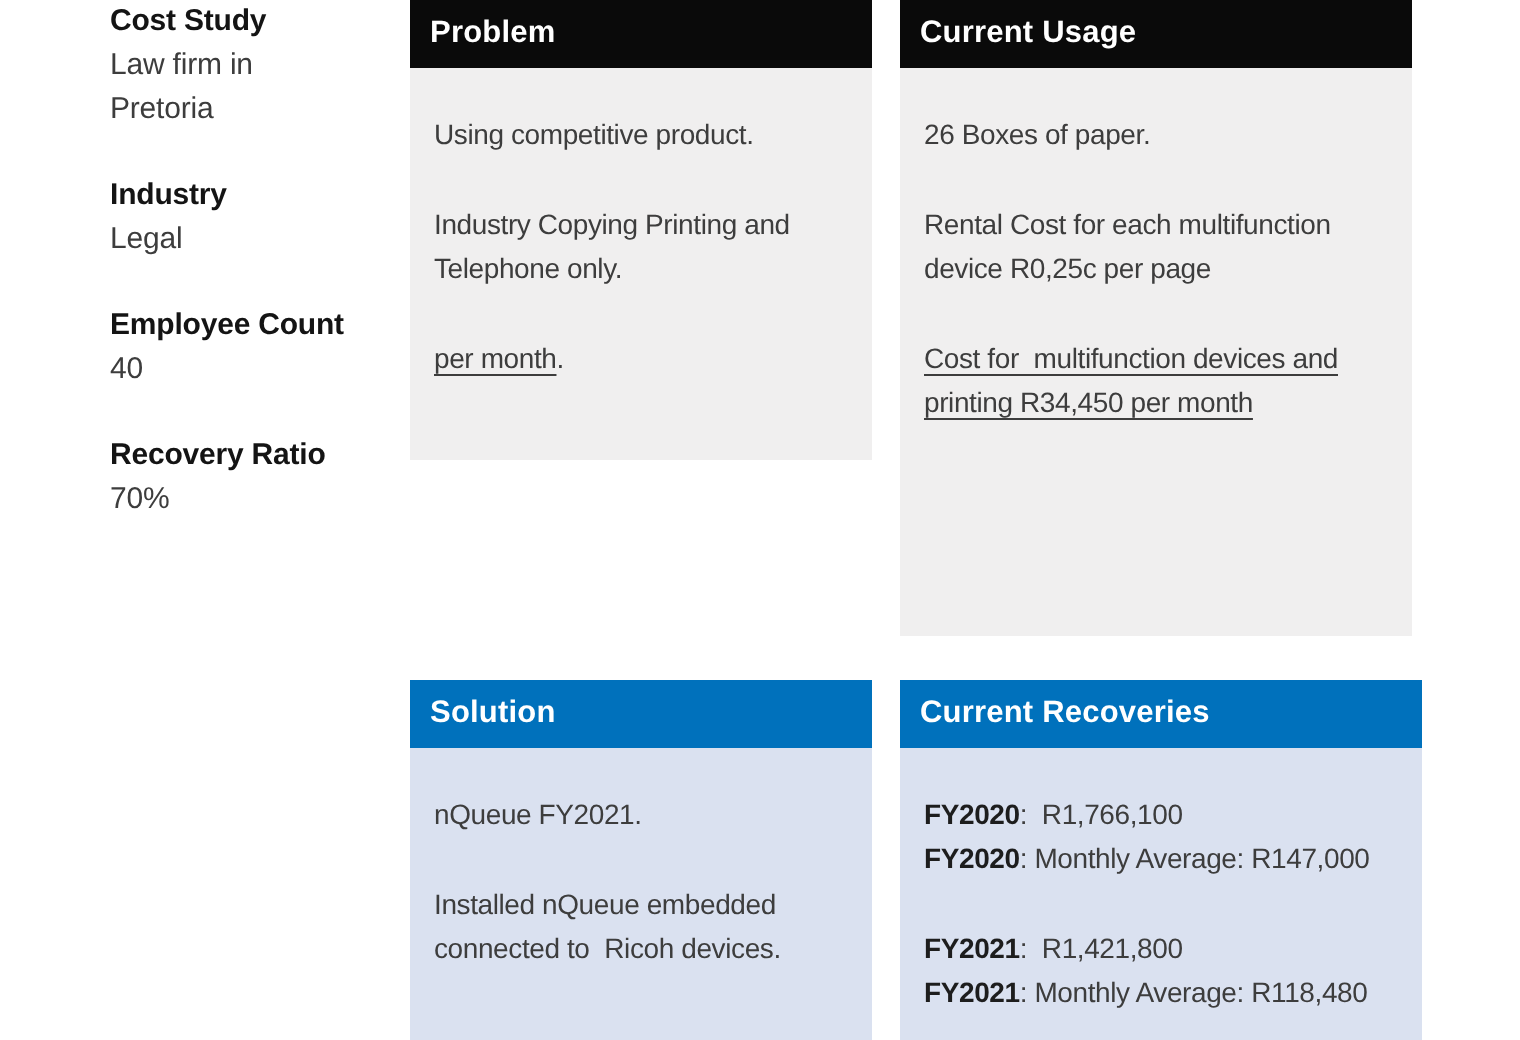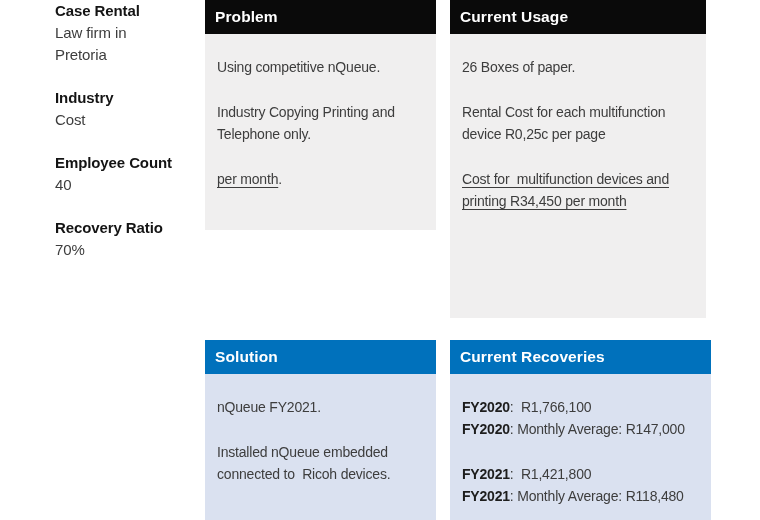--- a/index.html
+++ b/index.html
@@ -82,45 +82,45 @@
     text-decoration-thickness: 1px;
   }
 </style>
 </head>
 <body>
 
 <div class="stage">
 
   <aside class="sidebar" id="sidebar-root">
       <div class="side-section">
-        <div class="side-label">Case Rental</div>
+        <div class="side-label">Cost Study</div>
         <div class="side-value">Law firm in</div>
         <div class="side-value">Pretoria</div>
       </div>
       <div class="side-section">
         <div class="side-label">Industry</div>
-        <div class="side-value">Cost</div>
+        <div class="side-value">Legal</div>
       </div>
       <div class="side-section">
         <div class="side-label">Employee Count</div>
         <div class="side-value">40</div>
       </div>
       <div class="side-section">
         <div class="side-label">Recovery Ratio</div>
         <div class="side-value">70%</div>
       </div>
     </aside>
 
   <section class="panel" style="left:205px; top:0; width:231px; height:230px;">
     <header class="panel-header dark">
       <span>Problem</span>
     </header>
     <div class="panel-body gray">
         <div class="block">
-          <div class="tline"><span>Using competitive nQueue.</span></div>
+          <div class="tline"><span>Using competitive product.</span></div>
         </div>
         <div class="block">
           <div class="tline"><span>Industry Copying Printing and</span></div>
           <div class="tline"><span>Telephone only.</span></div>
         </div>
         <div class="block">
           <div class="tline"><span class="seg-underline">per month</span><span>.</span></div>
         </div>
       </div>
   </section>

